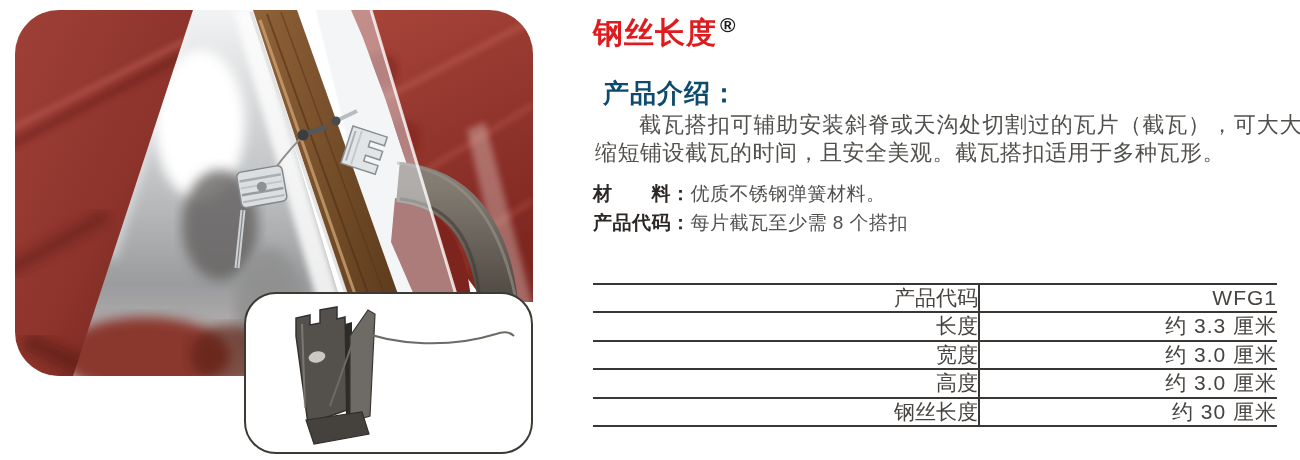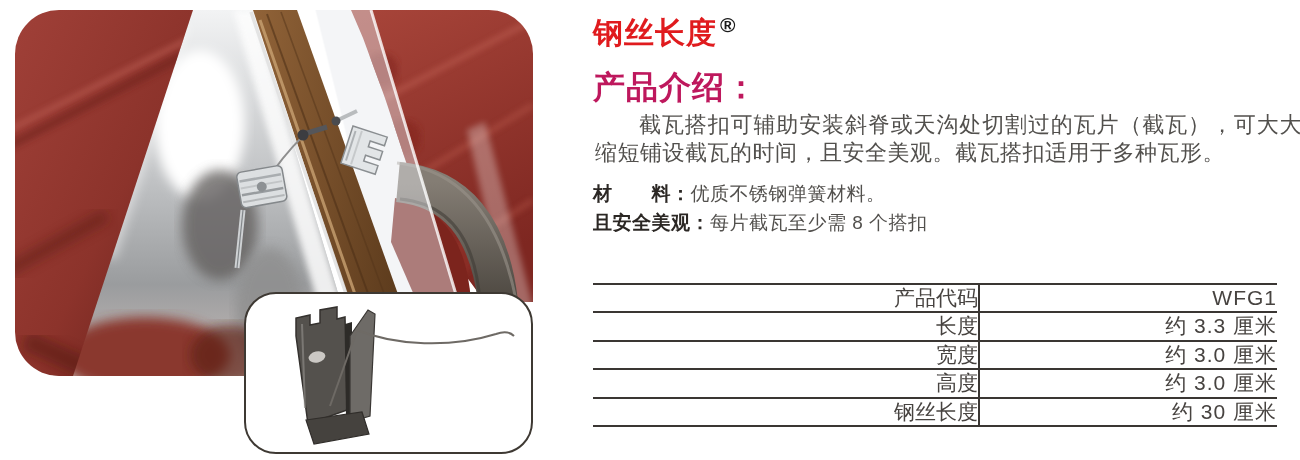--- a/index.html
+++ b/index.html
@@ -21,22 +21,22 @@
   .inset svg{display:block;width:100%;height:100%;}
   
   .title{
     position:absolute;left:593px;top:13px;margin:0;
     font-size:30px;font-weight:700;color:#e01b1e;letter-spacing:1px;white-space:nowrap;
   }
   .title .reg{
     font-size:21px;color:#1a1a1a;font-weight:700;position:relative;top:-11px;left:3px;
   }
   .intro-heading{
-    position:absolute;left:593px;top:66px;margin:0;
-    font-size:32px;font-weight:700;color:#be185d;letter-spacing:1px;white-space:nowrap;
+    position:absolute;left:593px;top:66px;margin:10px;
+    font-size:26px;font-weight:700;color:#0c4a6e;letter-spacing:1px;white-space:nowrap;
   }
   .description{
     position:absolute;left:593px;top:109px;width:707px;margin:2px;
     font-size:22px;line-height:28px;color:#52504d;text-indent:2em;
     letter-spacing:0.5px;text-align:justify;
   }
   .attr-line{
     position:absolute;left:593px;margin:0;font-size:19px;line-height:26px;
     color:#52504d;white-space:nowrap;letter-spacing:0.5px;
   }
@@ -199,21 +199,21 @@
   </div>
 
   <h1 class="title"><span>钢丝长度</span><span class="reg">®</span></h1>
 
   <h2 class="intro-heading">产品介绍：</h2>
 
   <p class="description">截瓦搭扣可辅助安装斜脊或天沟处切割过的瓦片（截瓦），可大大缩短铺设截瓦的时间，且安全美观。截瓦搭扣适用于多种瓦形。</p>
 
   <p class="attr-line material-line"><span class="lbl">材　　料：</span><span>优质不锈钢弹簧材料。</span></p>
 
-  <p class="attr-line usage-line"><span class="lbl">且安全美观：</span><span>每片截瓦至少需 8 个搭扣</span></p>
+  <p class="attr-line usage-line"><span class="lbl">产品代码：</span><span>每片截瓦至少需 8 个搭扣</span></p>
 
   <div class="spec-table">
     <div class="spec-row">
       <div class="spec-label">产品代码</div>
       <div class="spec-value">WFG1</div>
     </div>
     <div class="spec-row">
       <div class="spec-label">长度</div>
       <div class="spec-value">约 3.3 厘米</div>
     </div>

